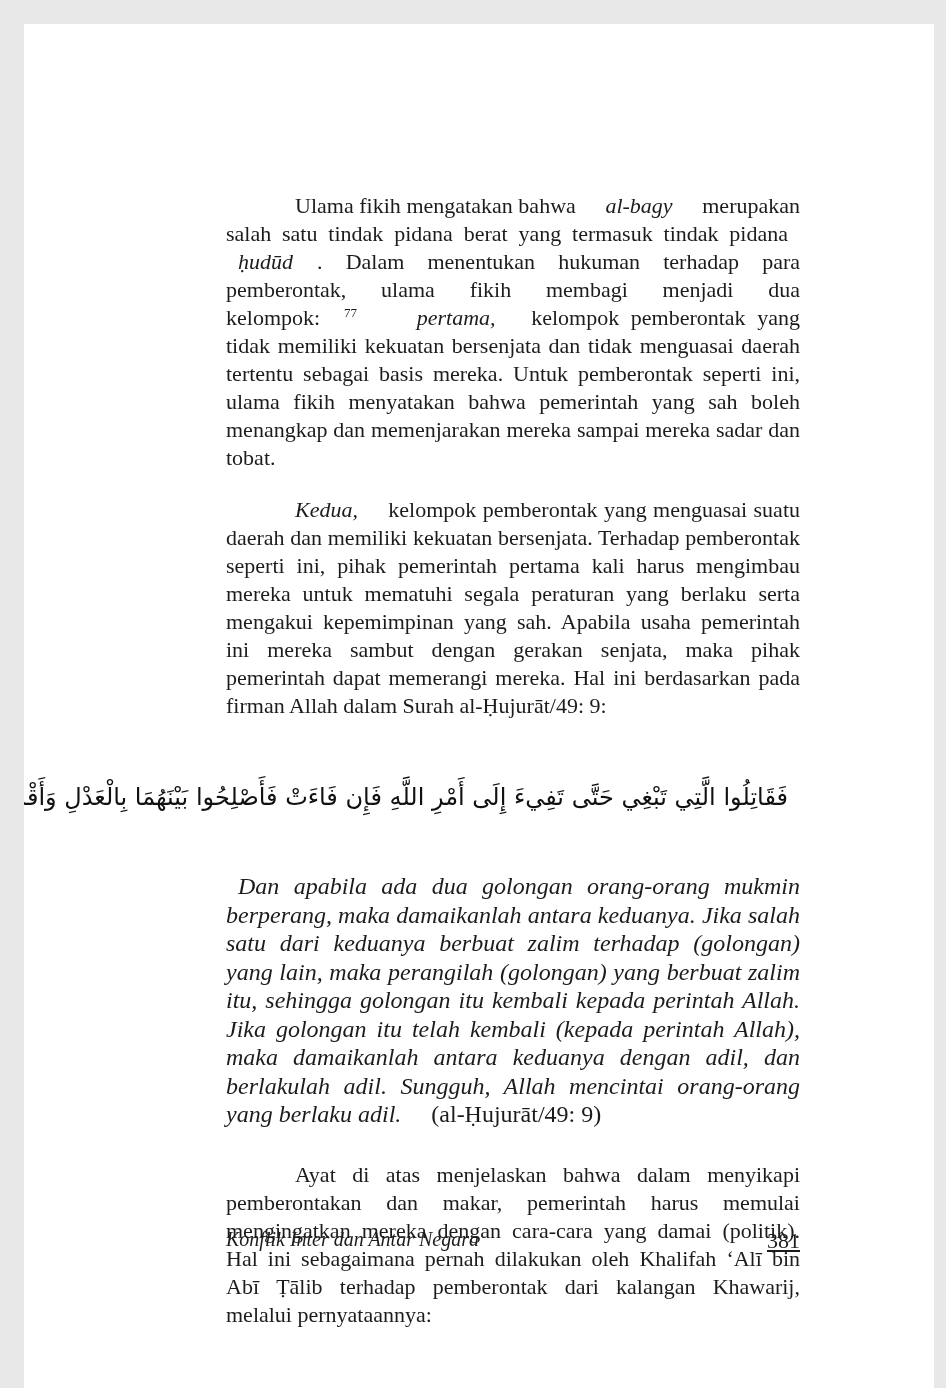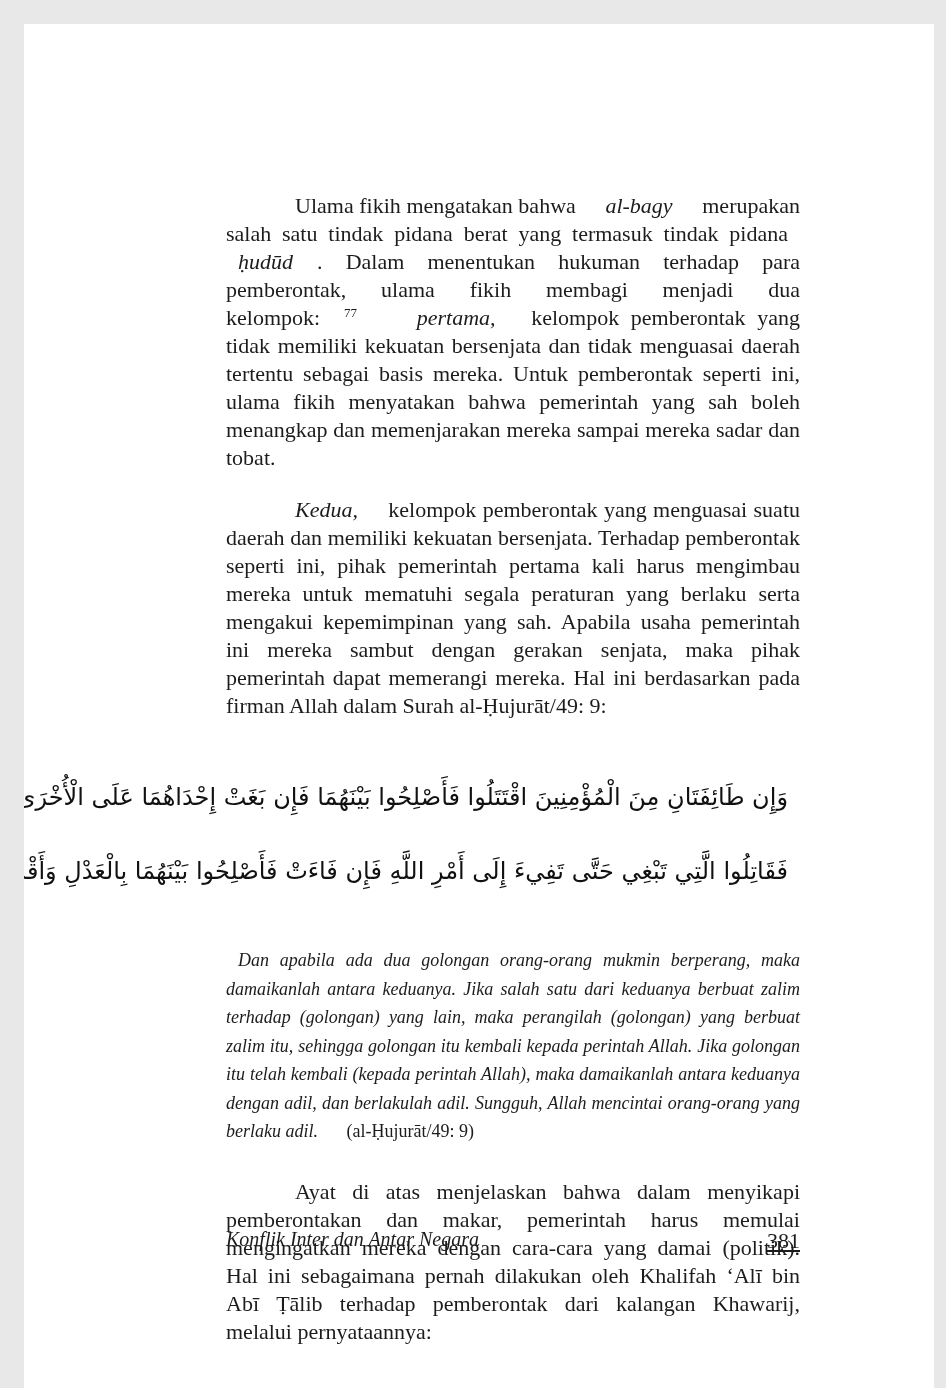--- a/index.html
+++ b/index.html
@@ -37,21 +37,21 @@
     margin: 16px 0 14px;
     text-align: center;
     direction: rtl;
     font-family: "DejaVu Sans", sans-serif;
     font-size: 24px;
     line-height: 50px;
     color: #111111;
   }
   .arabic-line { white-space: nowrap; }
   p.translation {
-    font-size: 18px;
+    font-size: 24px;
     line-height: 28.5px;
     text-align: justify;
   }
   p.body.after-translation { margin-top: 8px; }
   .footer {
     position: absolute;
     left: 178px;
     top: 1180px;
     width: 622px;
     display: flex;
@@ -73,21 +73,20 @@
 <body>
 
 <div class="page">
   <div class="content">
 
     <p class="body indent"><span>Ulama fikih mengatakan bahwa </span><em>al-bagy</em><span> merupakan salah satu tindak pidana berat yang termasuk tindak pidana </span><em>ḥudūd</em><span>. Dalam menentukan hukuman terhadap para pemberontak, ulama fikih membagi menjadi dua kelompok:</span><sup>77</sup><span> </span><em>pertama,</em><span> kelompok pemberontak yang tidak memiliki kekuatan bersenjata dan tidak menguasai daerah tertentu sebagai basis mereka. Untuk pemberontak seperti ini, ulama fikih menyatakan bahwa pemerintah yang sah boleh menangkap dan memenjarakan mereka sampai mereka sadar dan tobat.</span></p>
 
     <p class="body indent"><em>Kedua,</em><span> kelompok pemberontak yang menguasai suatu daerah dan memiliki kekuatan bersenjata. Terhadap pemberontak seperti ini, pihak pemerintah pertama kali harus mengimbau mereka untuk mematuhi segala peraturan yang berlaku serta mengakui kepemimpinan yang sah. Apabila usaha pemerintah ini mereka sambut dengan gerakan senjata, maka pihak pemerintah dapat memerangi mereka. Hal ini berdasarkan pada firman Allah dalam Surah al-Ḥujurāt/49: 9:</span></p>
 
     <div class="arabic" dir="rtl">
-      <div class="arabic-line">وَإِن طَائِفَتَانِ مِنَ الْمُؤْمِنِينَ اقْتَتَلُوا فَأَصْلِحُوا بَيْنَهُمَا فَإِن بَغَتْ إِحْدَاهُمَا عَلَى الْأُخْرَى</div>
       <div class="arabic-line">فَقَاتِلُوا الَّتِي تَبْغِي حَتَّى تَفِيءَ إِلَى أَمْرِ اللَّهِ فَإِن فَاءَتْ فَأَصْلِحُوا بَيْنَهُمَا بِالْعَدْلِ وَأَقْسِطُوا</div>
     </div>
 
     <p class="translation"><em>Dan apabila ada dua golongan orang-orang mukmin berperang, maka damaikanlah antara keduanya. Jika salah satu dari keduanya berbuat zalim terhadap (golongan) yang lain, maka perangilah (golongan) yang berbuat zalim itu, sehingga golongan itu kembali kepada perintah Allah. Jika golongan itu telah kembali (kepada perintah Allah), maka damaikanlah antara keduanya dengan adil, dan berlakulah adil. Sungguh, Allah mencintai orang-orang yang berlaku adil.</em><span> (al-Ḥujurāt/49: 9)</span></p>
 
     <p class="body indent after-translation"><span>Ayat di atas menjelaskan bahwa dalam menyikapi pemberontakan dan makar, pemerintah harus memulai mengingatkan mereka dengan cara-cara yang damai (politik). Hal ini sebagaimana pernah dilakukan oleh Khalifah ‘Alī bin Abī Ṭālib terhadap pemberontak dari kalangan Khawarij, melalui pernyataannya:</span></p>
 
   </div>
 
   <div class="footer">

